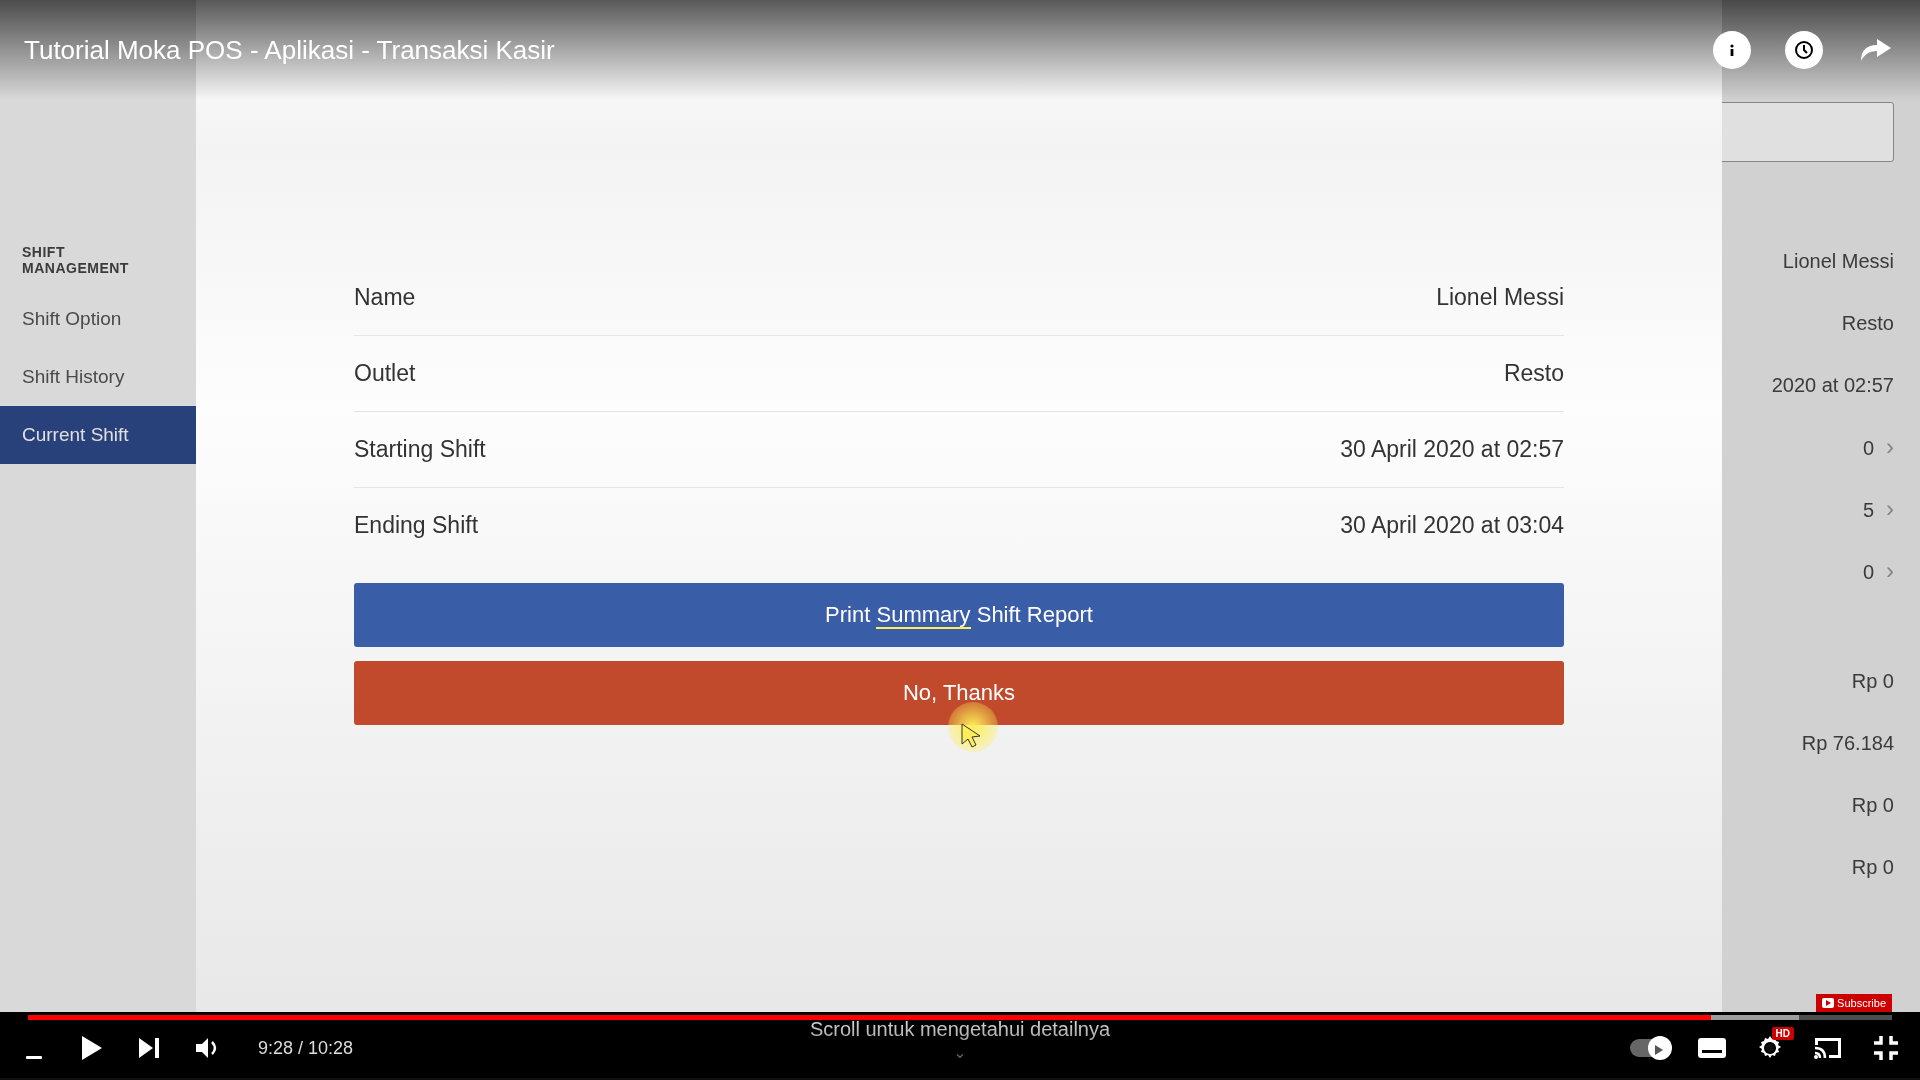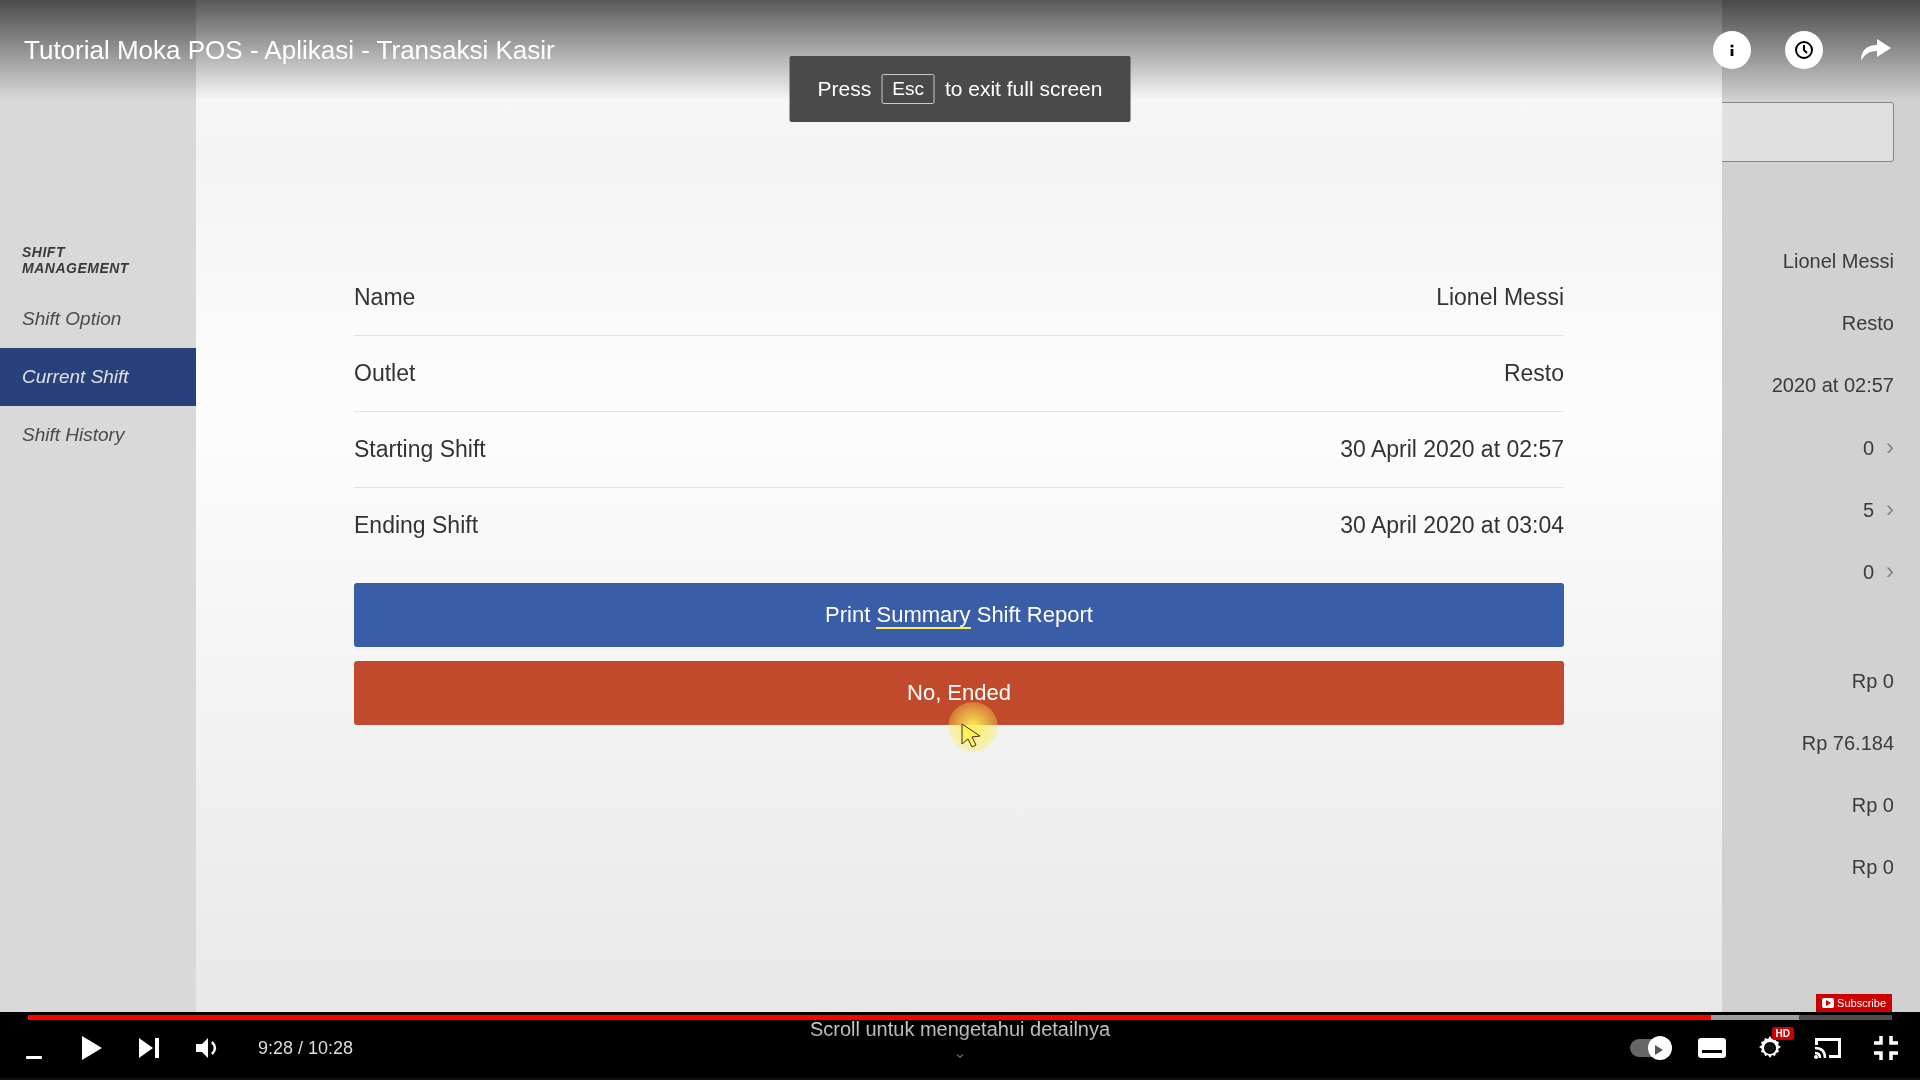--- a/index.html
+++ b/index.html
@@ -84,21 +84,20 @@
     width: 1920px; height: 1012px;
     background: #eee;
     opacity: 0.88;
   }
   .sidebar {
     position: absolute;
     left: 0; top: 0;
     width: 196px; height: 1012px;
     background: #f7f7f7;
     padding-top: 230px;
-    font-style: italic;
   }
   .sidebar-header {
     color: #444;
     font-size: 14px;
     font-weight: 700;
     padding: 14px 22px;
     letter-spacing: 0.5px;
   }
   .sidebar-item {
     padding: 18px 22px;
@@ -321,22 +320,22 @@
 </head>
 <body>
 
 <div class="video-area">
 
   <div class="app-bg">
     <div class="right-input"></div>
     <div class="sidebar">
       <div class="sidebar-header">SHIFT MANAGEMENT</div>
       <div class="sidebar-item">Shift Option</div>
+      <div class="sidebar-item">Shift History</div>
       <div class="sidebar-item active">Current Shift</div>
-      <div class="sidebar-item">Shift History</div>
     </div>
     <div class="right-col">
       <div>Lionel Messi</div>
       <div>Resto</div>
       <div>2020 at 02:57</div>
       <div class="with-chev">0</div>
       <div class="with-chev">5</div>
       <div class="with-chev">0</div>
       <div style="height:48px"></div>
       <div>Rp 0</div>
@@ -361,21 +360,21 @@
       <span>30 April 2020 at 02:57</span>
     </div>
     <div class="modal-row" style="border-bottom:none">
       <span class="label">Ending Shift</span>
       <span>30 April 2020 at 03:04</span>
     </div>
 
     <div class="btn-row btn-primary">
       <span>Print </span><span class="underline">Summary</span><span> Shift Report</span>
     </div>
-    <div class="btn-row btn-danger">No, Ended</div>
+    <div class="btn-row btn-danger">No, Thanks</div>
   </div>
 
   <div class="cursor-effect"></div>
   <div class="cursor-arrow">
     <svg width="22" height="28" viewBox="0 0 22 28">
       <path d="M2 2 L2 22 L8 17 L12 25 L16 23 L12 15 L20 14 Z" fill="#ffee58" stroke="#333" stroke-width="1"></path>
     </svg>
   </div>
 
   <div class="title-overlay">
@@ -398,25 +397,20 @@
         </div>
       </div>
       <div class="icon-btn">
         <svg width="34" height="28" viewBox="0 0 34 28">
           <path d="M18 3 L32 12 L18 21 L18 15 C10 15 5 19 2 25 C2 14 8 9 18 9 Z" fill="#fff"></path>
         </svg>
       </div>
     </div>
   </div>
 
-  <div class="esc-toast">
-    <span>Press</span>
-    <span class="esc-key">Esc</span>
-    <span>to exit full screen</span>
-  </div>
 
   <div class="subscribe-badge">
     <svg width="12" height="10" viewBox="0 0 12 10">
         <rect width="12" height="10" rx="2" fill="#fff"></rect>
         <path d="M4 2 L9 5 L4 8 Z" fill="#cc0000"></path>
       </svg>
     <span>Subscribe</span>
   </div>
 
   <div class="progress-container">

